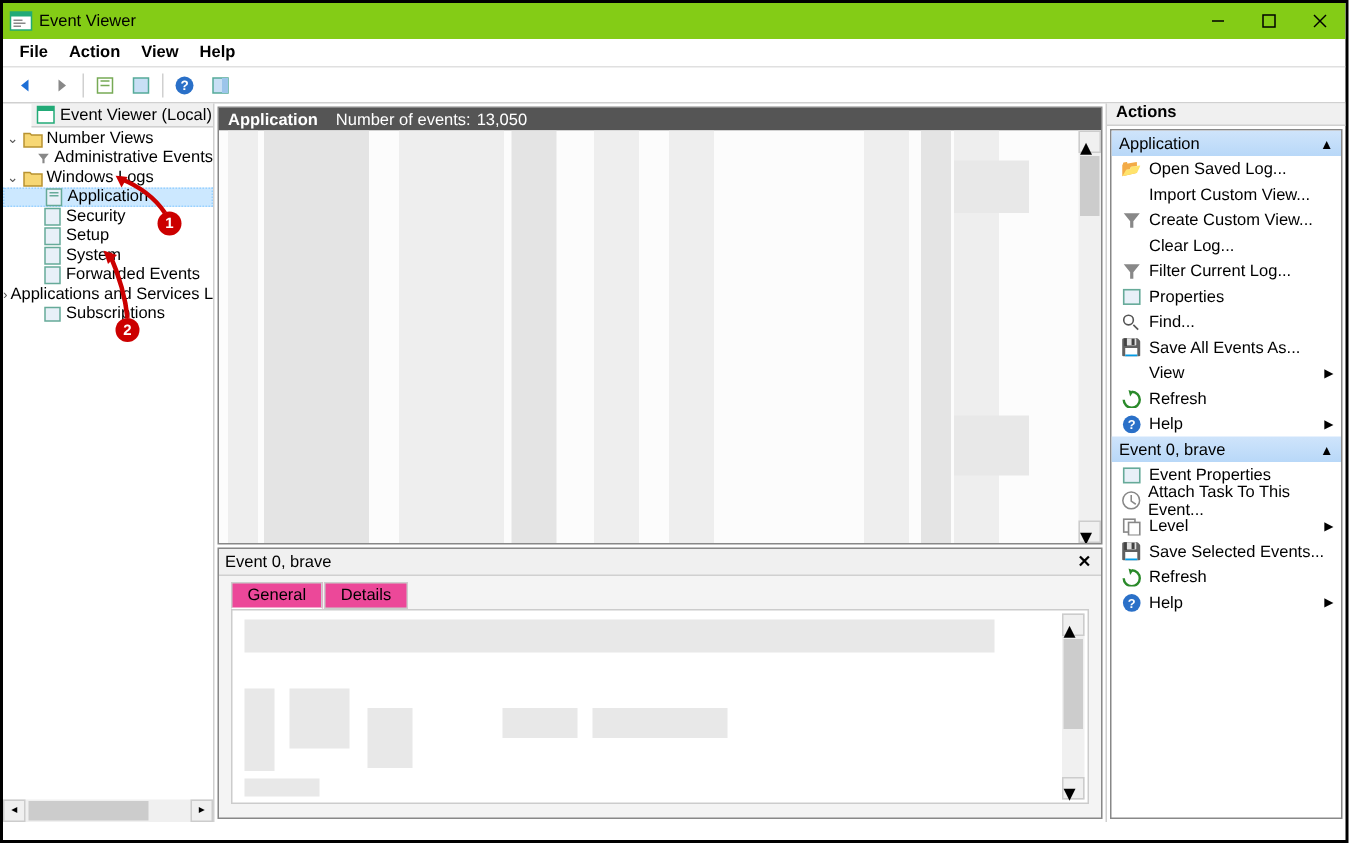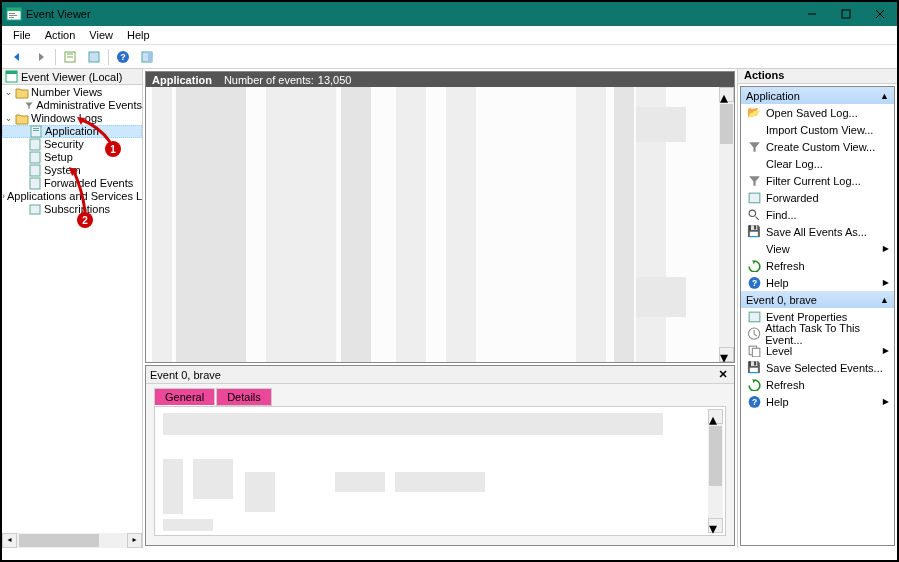--- a/index.html
+++ b/index.html
@@ -1,38 +1,38 @@
 <!DOCTYPE html>
 <html><head>
 <meta charset="utf-8">
 <style>
   * { box-sizing: border-box; font-family: "Segoe UI", Tahoma, sans-serif; }
   body { margin: 0; padding: 0; background: #fff; border: 2px solid #000; width: 899px; height: 562px; overflow: hidden; }
   
   
-  .titlebar { display: flex; align-items: center; height: 24px; background: #0f766e; }
+  .titlebar { display: flex; align-items: center; height: 24px; background: #84cc16; }
   .titlebar .icon { width: 16px; height: 16px; margin-left: 4px; }
   .titlebar .title { font-size: 11px; margin-left: 4px; flex: 1; }
   .titlebar .controls { display: flex; }
   .titlebar .ctrl { width: 34px; height: 24px; display: flex; align-items: center; justify-content: center; cursor: pointer; }
   .titlebar .ctrl svg { width: 10px; height: 10px; }
   
   
   .menubar { display: flex; height: 19px; align-items: center; font-size: 11px; padding-left: 4px; border-bottom: 1px solid #e0e0e0; }
-  .menu-item { padding: 2px 7px; cursor: pointer; }
+  .menu-item { padding: 2px 7px; cursor: pointer; font-weight: bold; }
   
   
   .toolbar { display: flex; height: 24px; align-items: center; padding: 0 3px; border-bottom: 1px solid #d0d0d0; }
   .tool-btn { width: 22px; height: 20px; margin: 0 1px; display: flex; align-items: center; justify-content: center; cursor: pointer; border: 1px solid transparent; }
   .tool-sep { width: 1px; height: 16px; background: #d0d0d0; margin: 0 2px; }
   
   
   .main { display: flex; height: 479px; }
   .tree-panel { width: 141px; border-right: 1px solid #d0d0d0; overflow: hidden; position: relative; }
-  .tree-header { display: flex; align-items: center; height: 16px; font-size: 11px; background: #f0f0f0; padding-left: 3px; border-bottom: 1px solid #d0d0d0; }
+  .tree-header { display: flex; align-items: center; height: 16px; font-size: 11px; background: #f0f0f0; padding-left: 3px; border-bottom: 1px solid #d0d0d0; margin-left: 19px; }
   .tree-header .icon { width: 13px; height: 13px; margin-right: 3px; }
   .tree { padding: 1px 0; font-size: 11px; line-height: 13px; position: relative; }
   .tree-item { display: flex; align-items: center; height: 13px; cursor: pointer; white-space: nowrap; }
   .tree-item.selected { background: #cce8ff; border: 1px dotted #99d1ff; height: 13px; }
   .tree-expand { width: 13px; height: 13px; display: flex; align-items: center; justify-content: center; color: #555; font-size: 9px; }
   .tree-icon { width: 14px; height: 13px; margin-right: 2px; display: flex; align-items: center; justify-content: center; }
   .tree-indent0 { padding-left: 0; }
   .tree-indent1 { padding-left: 13px; }
   .tree-indent2 { padding-left: 26px; }
   .tree-hscroll { position: absolute; bottom: 0; left: 0; right: 0; height: 15px; background: #f0f0f0; display: flex; align-items: center; }
@@ -358,21 +358,21 @@
             </svg>
           </span>
           <span>Filter Current Log...</span>
         </div>
       <div class="action-item">
           <span class="action-icon">
             <svg viewBox="0 0 14 13">
               <rect x="2" y="2" width="10" height="9" fill="#e8f0f8" stroke="#6a9"></rect>
             </svg>
           </span>
-          <span>Forwarded</span>
+          <span>Properties</span>
         </div>
       <div class="action-item">
           <span class="action-icon">
             <svg viewBox="0 0 14 13">
               <circle cx="5" cy="5" r="3" fill="none" stroke="#555"></circle>
               <path d="M8 8 L11 11" stroke="#555"></path>
             </svg>
           </span>
           <span>Find...</span>
         </div>

